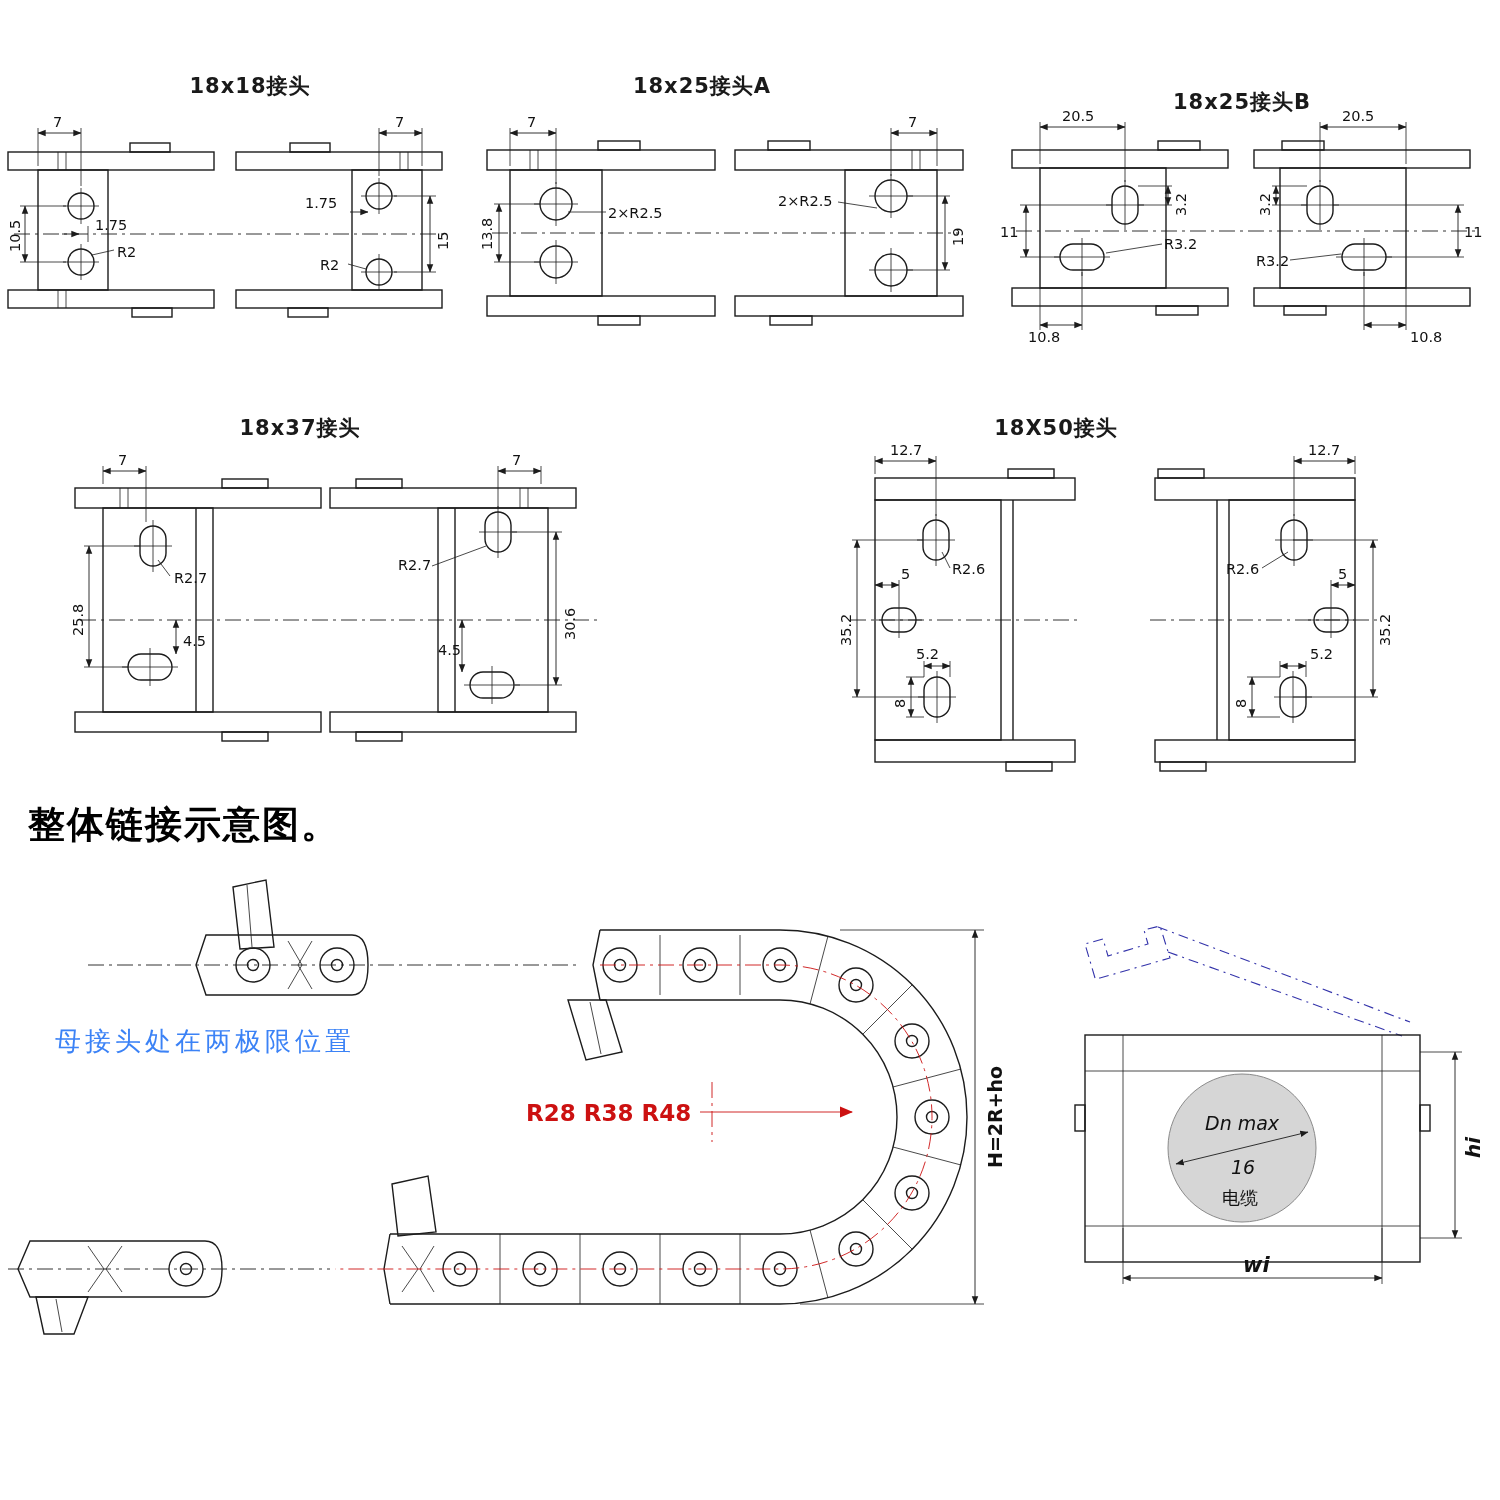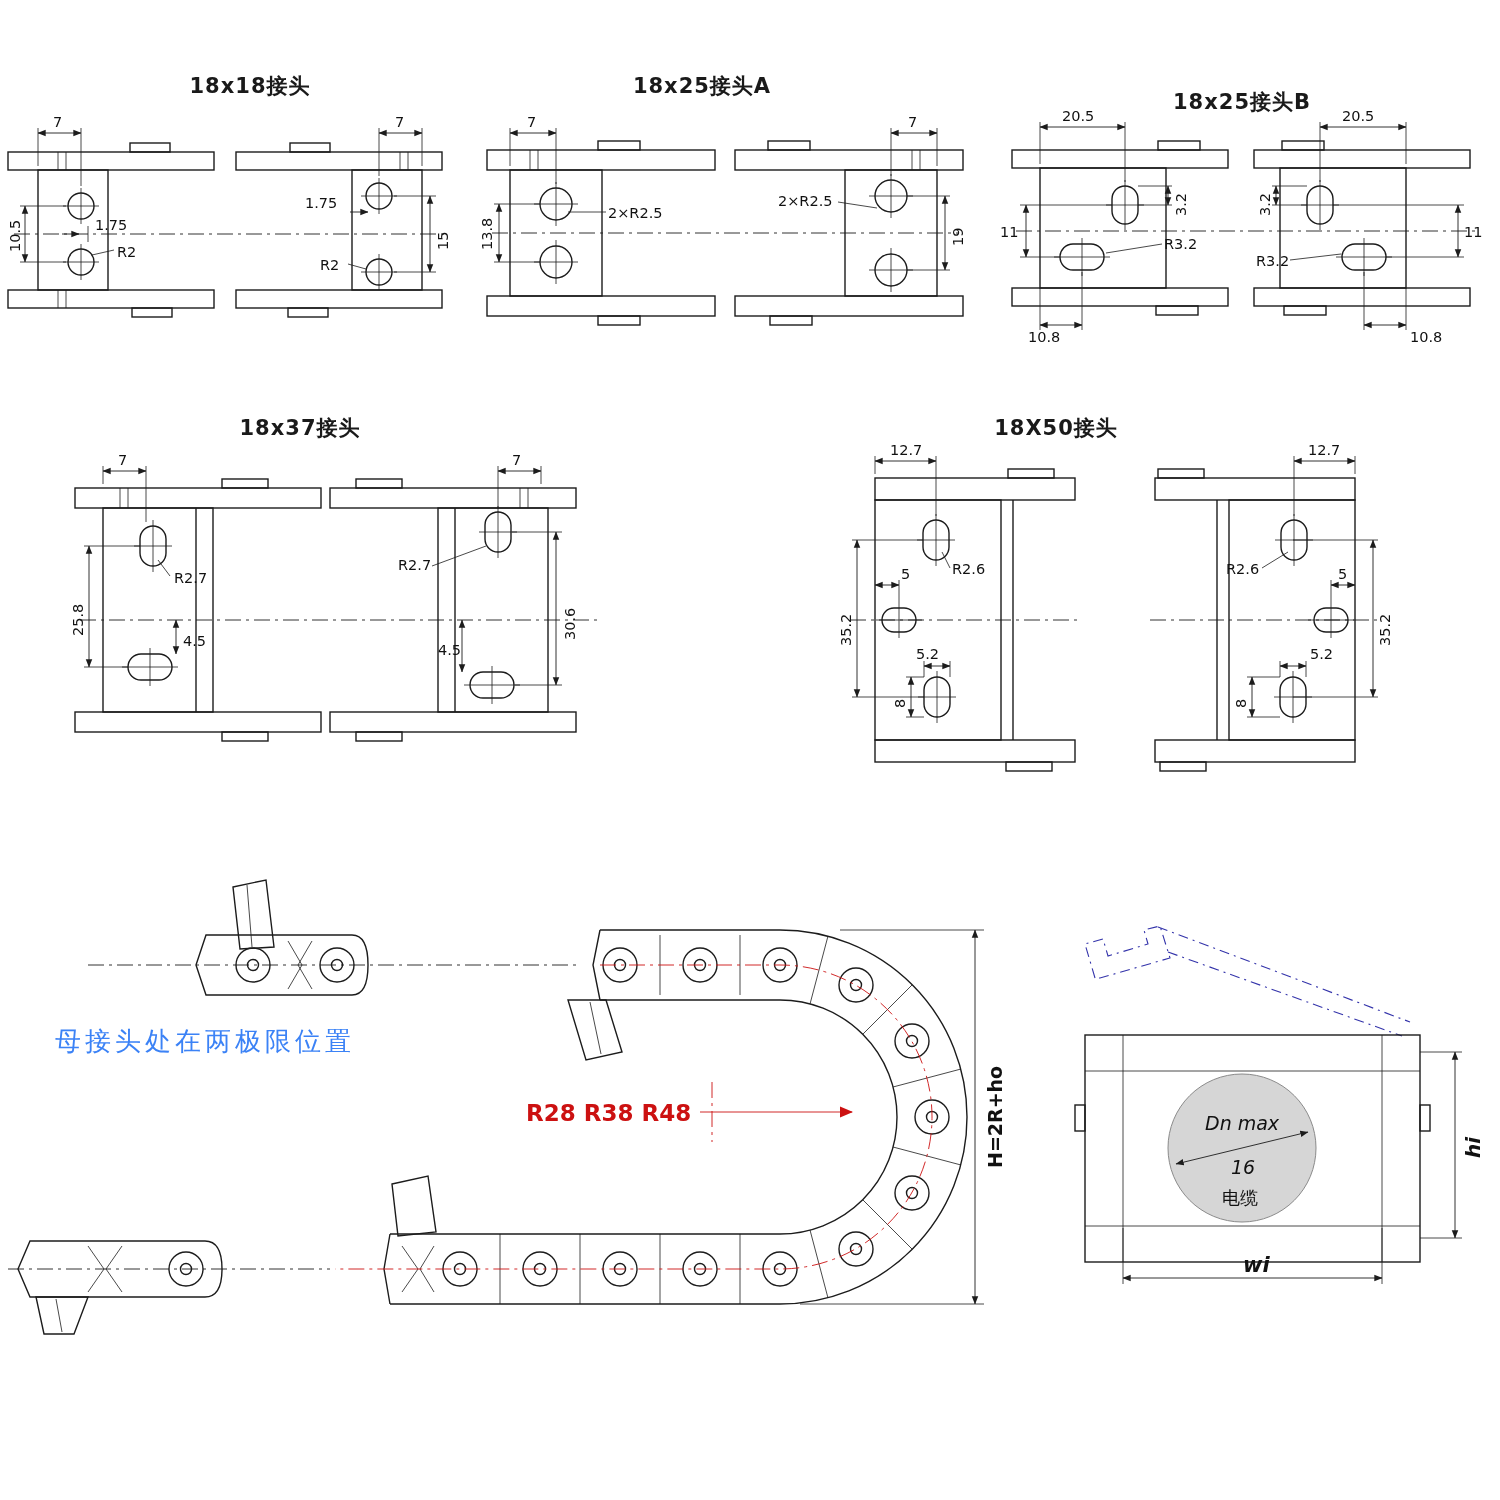--- a/index.html
+++ b/index.html
@@ -27,20 +27,21 @@
 <body>
 
 <div class="page">
 
   <div class="dtitle" style="left:120px;top:72px">18x18接头</div>
   <div class="dtitle" style="left:572px;top:72px">18x25接头A</div>
   <div class="dtitle" style="left:1112px;top:88px">18x25接头B</div>
   <div class="dtitle" style="left:170px;top:414px">18x37接头</div>
   <div class="dtitle" style="left:926px;top:414px">18X50接头</div>
 
+  <div class="heading" style="left:28px;top:800px">整体链接示意图。</div>
   <div class="cnlabel" style="left:55px;top:1024px">母接头处在两极限位置</div>
 
   <svg width="1500" height="1500" viewBox="0 0 1500 1500">
     <defs>
       <marker id="aE" viewBox="0 0 10 10" refX="9.5" refY="5" markerWidth="9" markerHeight="9" orient="auto-start-reverse">
         <path d="M0,1 L10,5 L0,9 Z" fill="#1c1c1c"></path>
       </marker>
       <marker id="aR" viewBox="0 0 12 10" refX="11" refY="5" markerWidth="15" markerHeight="13" orient="auto">
         <path d="M0,0 L12,5 L0,10 Z" style="fill:var(--accent-red,#cc1111)"></path>
       </marker>

